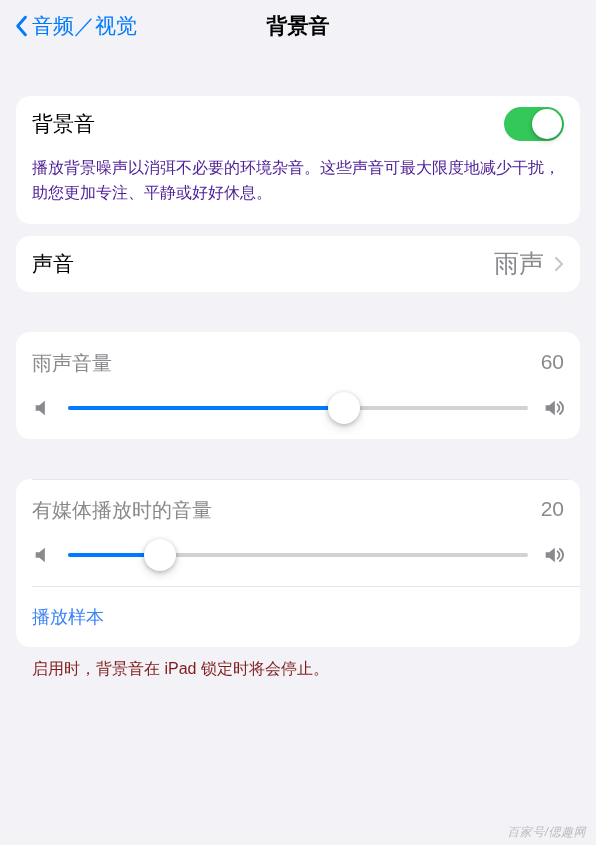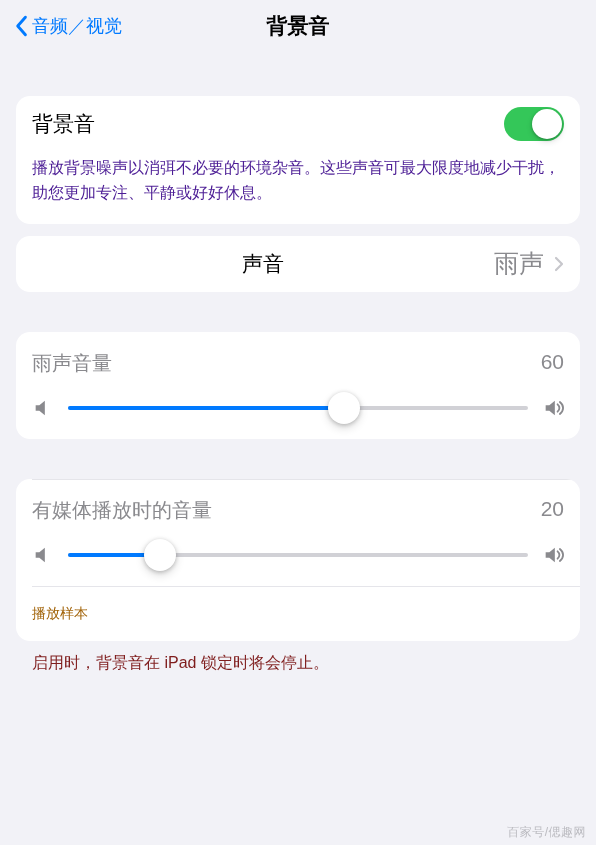--- a/index.html
+++ b/index.html
@@ -21,21 +21,21 @@
       height: 52px;
       display: flex;
       align-items: center;
       position: relative;
       padding: 0 12px;
     }
     .nav .back {
       display: flex;
       align-items: center;
       color: #007aff;
-      font-size: 18px;
+      font-size: 21px;
       font-weight: 400;
       gap: 2px;
     }
     .nav .back .chev {
       width: 18px;
       height: 28px;
       display: flex;
       align-items: center;
       justify-content: center;
     }
@@ -56,21 +56,21 @@
     .content {
       padding: 0 16px;
     }
     .group {
       background: #fff;
       border-radius: 14px;
       overflow: hidden;
     }
     .gap-lg { margin-top: 44px; }
     .gap-md { margin-top: 40px; }
-    .gap-sm { margin-top: 12px; text-align: center; }
+    .gap-sm { margin-top: 12px; }
     .footer {
       font-size: 16px;
       color: #7f1d1d;
       padding: 10px 16px 0 16px;
       line-height: 1.5;
     }
     
     .row {
       display: flex;
       align-items: center;
@@ -172,30 +172,31 @@
       transform: translate(-50%, -50%);
       box-shadow: 0 1px 4px rgba(0,0,0,.22), 0 4px 10px rgba(0,0,0,.14);
     }
     .sep {
       height: 0.5px;
       background: #e5e5ea;
       margin-left: 16px;
     }
     .link-row {
       padding: 18px 16px;
-      font-size: 14px;
-      color: #a16207;
+      font-size: 18px;
+      color: #3b82f6;
     }
     .watermark {
       position: absolute;
       right: 10px;
       bottom: 4px;
       font-size: 12px;
       color: rgba(140,140,145,.55);
       letter-spacing: .5px;
+      font-style: italic;
     }
   </style>
 </head>
 <body>
 
 <div class="nav">
   <div class="back">
     <span class="chev">
       <svg viewBox="0 0 12 20" fill="none">
           <path d="M10 2 L3 10 L10 18" stroke="#007aff" stroke-width="2.6" stroke-linecap="round" stroke-linejoin="round"></path>

